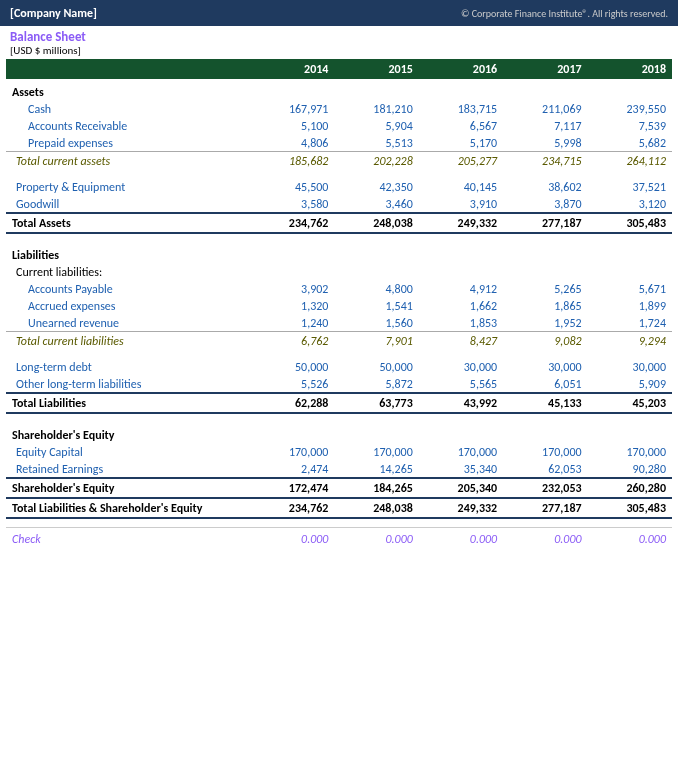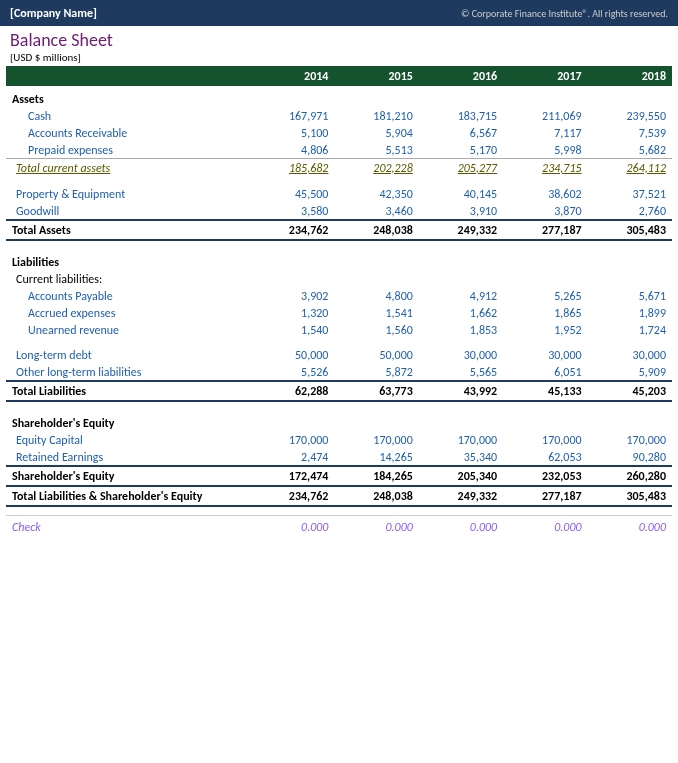--- a/index.html
+++ b/index.html
@@ -25,23 +25,23 @@
     .header-copy {
       font-size: 10px;
       color: #ccc;
     }
 
     .subheader {
       padding: 3px 10px 2px 10px;
       background: #fff;
     }
     .subheader .bs-title {
-      font-weight: normal;
-      font-size: 18px;
-      color: #701a75;
+      font-weight: bold;
+      font-size: 13px;
+      color: #8b5cf6;
     }
     .subheader .bs-unit {
       font-size: 11px;
       color: #000;
     }
 
     table {
       width: 100%;
       border-collapse: collapse;
       padding: 0 6px;
@@ -91,21 +91,20 @@
     }
 
     .blue { color: #1f60b0; }
 
     .total-current td {
       color: #5a5a00;
       border-top: 1px solid #aaa;
       padding-top: 2px;
       padding-bottom: 2px;
       font-style: italic;
-      text-decoration: underline;
     }
 
     .total-assets td {
       font-weight: bold;
       border-top: 2px solid #1f3a5f;
       border-bottom: 2px solid #1f3a5f;
       padding-top: 2px;
       padding-bottom: 2px;
     }
 
@@ -231,21 +230,21 @@
       <td class="col-num blue">38,602</td>
       <td class="col-num blue">37,521</td>
     </tr>
 
     <tr class="indent1">
       <td class="col-label blue">Goodwill</td>
       <td class="col-num blue">3,580</td>
       <td class="col-num blue">3,460</td>
       <td class="col-num blue">3,910</td>
       <td class="col-num blue">3,870</td>
-      <td class="col-num blue">2,760</td>
+      <td class="col-num blue">3,120</td>
     </tr>
 
     <tr class="total-assets">
       <td class="col-label">Total Assets</td>
       <td class="col-num">234,762</td>
       <td class="col-num">248,038</td>
       <td class="col-num">249,332</td>
       <td class="col-num">277,187</td>
       <td class="col-num">305,483</td>
     </tr>
@@ -279,27 +278,35 @@
       <td class="col-label blue">Accrued expenses</td>
       <td class="col-num blue">1,320</td>
       <td class="col-num blue">1,541</td>
       <td class="col-num blue">1,662</td>
       <td class="col-num blue">1,865</td>
       <td class="col-num blue">1,899</td>
     </tr>
 
     <tr class="indent2">
       <td class="col-label blue">Unearned revenue</td>
-      <td class="col-num blue">1,540</td>
+      <td class="col-num blue">1,240</td>
       <td class="col-num blue">1,560</td>
       <td class="col-num blue">1,853</td>
       <td class="col-num blue">1,952</td>
       <td class="col-num blue">1,724</td>
     </tr>
 
+    <tr class="total-current-liab indent1">
+      <td class="col-label">Total current liabilities</td>
+      <td class="col-num">6,762</td>
+      <td class="col-num">7,901</td>
+      <td class="col-num">8,427</td>
+      <td class="col-num">9,082</td>
+      <td class="col-num">9,294</td>
+    </tr>
     <tr class="spacer">
           <td colspan="6"></td>
         </tr>
 
     <tr class="indent1">
       <td class="col-label blue">Long-term debt</td>
       <td class="col-num blue">50,000</td>
       <td class="col-num blue">50,000</td>
       <td class="col-num blue">30,000</td>
       <td class="col-num blue">30,000</td>

